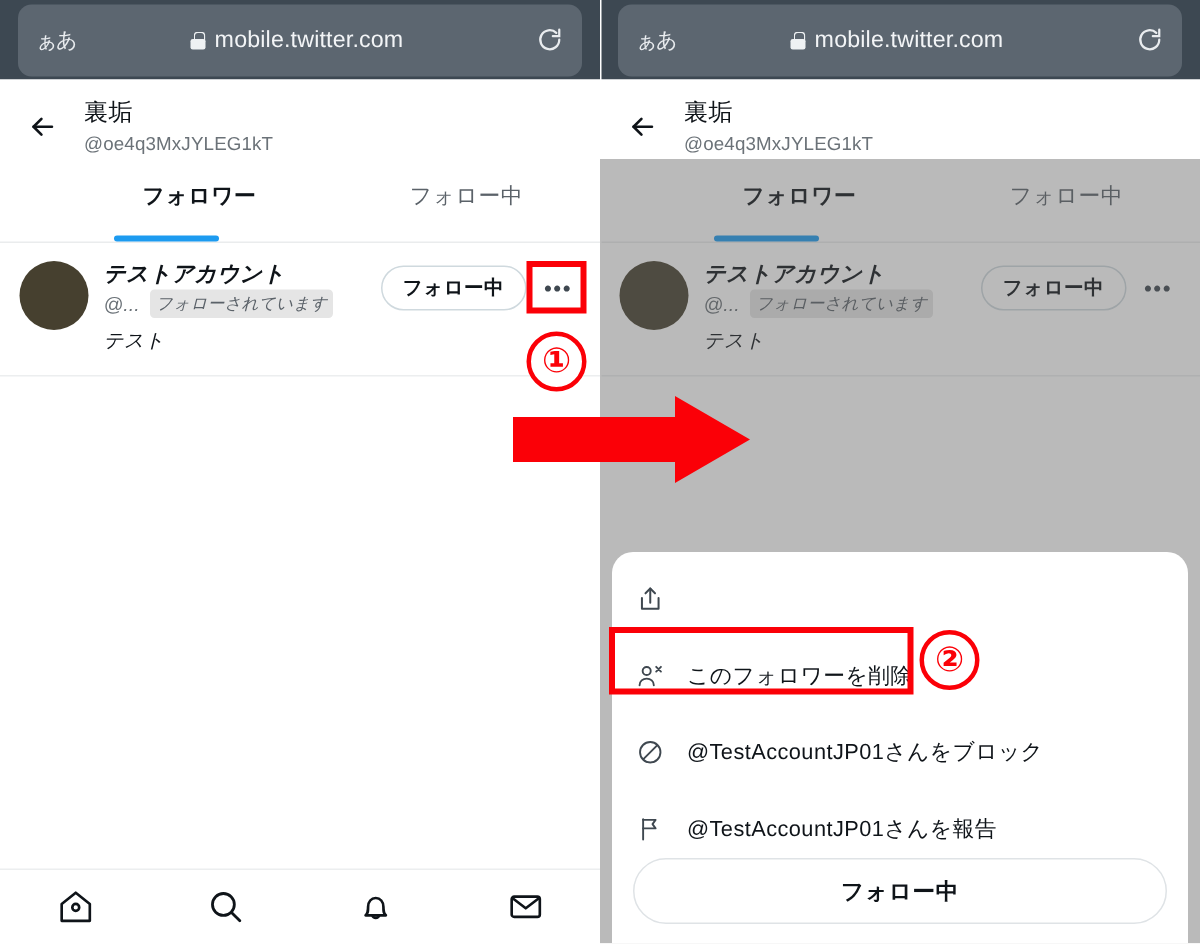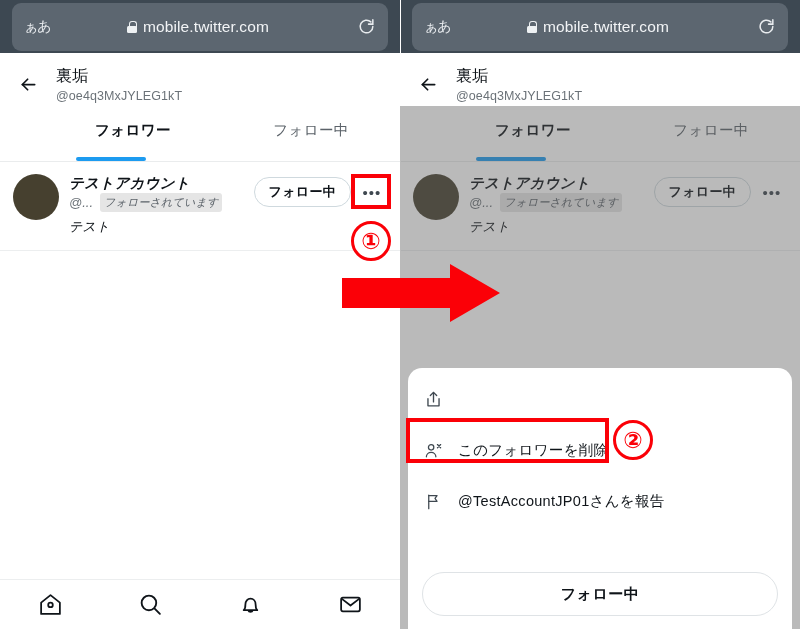--- a/index.html
+++ b/index.html
@@ -513,20 +513,29 @@
           <span class="sheet-icon">
             <svg width="19" height="19" viewBox="0 0 24 24" fill="none" stroke="currentColor" stroke-width="1.6" stroke-linecap="round" stroke-linejoin="round">
               <circle cx="9" cy="8" r="3.4"></circle>
               <path d="M3 20c0-3.4 2.7-5.6 6-5.6s6 2.2 6 5.6"></path>
               <path d="M17 4.5l4 4M21 4.5l-4 4"></path>
             </svg>
           </span>
           <span class="sheet-label">このフォロワーを削除</span>
         </div>
 
+        <div class="sheet-item">
+          <span class="sheet-icon">
+            <svg width="19" height="19" viewBox="0 0 24 24" fill="none" stroke="currentColor" stroke-width="1.6" stroke-linecap="round">
+              <circle cx="12" cy="12" r="8.6"></circle>
+                <path d="M6.2 17.8 17.8 6.2"></path>
+            </svg>
+          </span>
+          <span class="sheet-label">@TestAccountJP01さんをブロック</span>
+        </div>
 
         <div class="sheet-item">
           <span class="sheet-icon">
             <svg width="19" height="19" viewBox="0 0 24 24" fill="none" stroke="currentColor" stroke-width="1.6" stroke-linecap="round" stroke-linejoin="round">
               <path d="M6 21V4"></path>
                 <path d="M6 4.5h10.5l-2.6 3.6 2.6 3.6H6"></path>
             </svg>
           </span>
           <span class="sheet-label">@TestAccountJP01さんを報告</span>
         </div>

